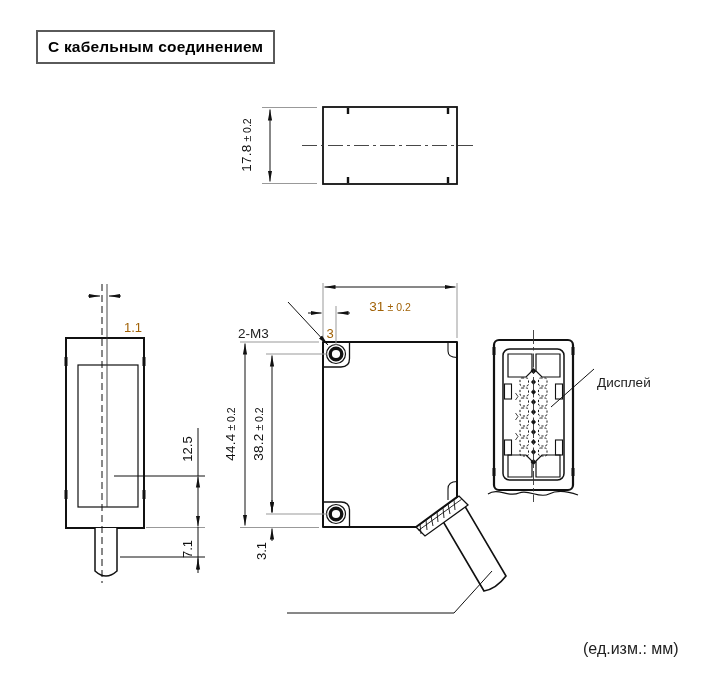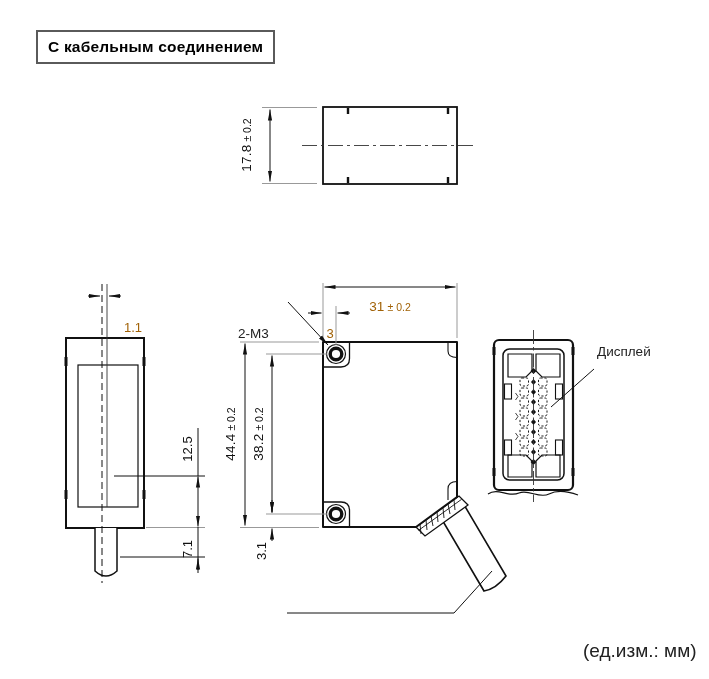--- a/index.html
+++ b/index.html
@@ -10,21 +10,21 @@
   #drawing{position:absolute;left:0;top:0;}
   .lbl{position:absolute;white-space:nowrap;color:#222;font-size:13.5px;line-height:1;}
   .hdim{position:absolute;white-space:nowrap;transform:translate(-50%,-50%);font-size:13px;color:#a16207;margin-top:36px;}
   .vdim{position:absolute;white-space:nowrap;transform:translate(-50%,-50%) rotate(-90deg);font-size:13px;color:#111;}
   .val{font-size:13.5px;letter-spacing:.2px;}
   .tol{font-size:10.5px;margin-left:3px;}
   #title-box{
     position:absolute;left:36px;top:30px;border:2px solid #5a5a5a;background:#fff;
     padding:6px 10px;font-size:15.5px;font-weight:bold;color:#000;letter-spacing:.2px;
   }
-  #units-note{position:absolute;left:583px;top:640px;font-size:19px;color:#222;}
+  #units-note{position:absolute;left:583px;top:640px;font-size:16px;color:#222;}
 </style>
 </head>
 <body>
 
 <div id="stage">
 
   <svg id="drawing" width="709" height="679" viewBox="0 0 709 679">
     <defs>
       <marker id="arr" markerUnits="userSpaceOnUse" markerWidth="12" markerHeight="8" refX="11" refY="4" orient="auto-start-reverse">
         <path d="M0,1.9 L11,4 L0,6.1 Z" fill="#111"></path>
@@ -213,17 +213,17 @@
   </div>
 
   <div class="vdim" style="left:261px;top:551px;">3.1</div>
 
   <div class="hdim" style="left:133px;top:291px;text-align:center;">1.1</div>
 
   <div class="vdim" style="left:187px;top:449px;">12.5</div>
 
   <div class="vdim" style="left:187px;top:549px;">7.1</div>
 
-  <div class="lbl" style="left:597px;top:345px;">Дисплей</div>
+  <div class="lbl" style="left:597px;top:376px;">Дисплей</div>
 
 
   <div id="units-note">(ед.изм.: мм)</div>
 </div>
 
 </body></html>

